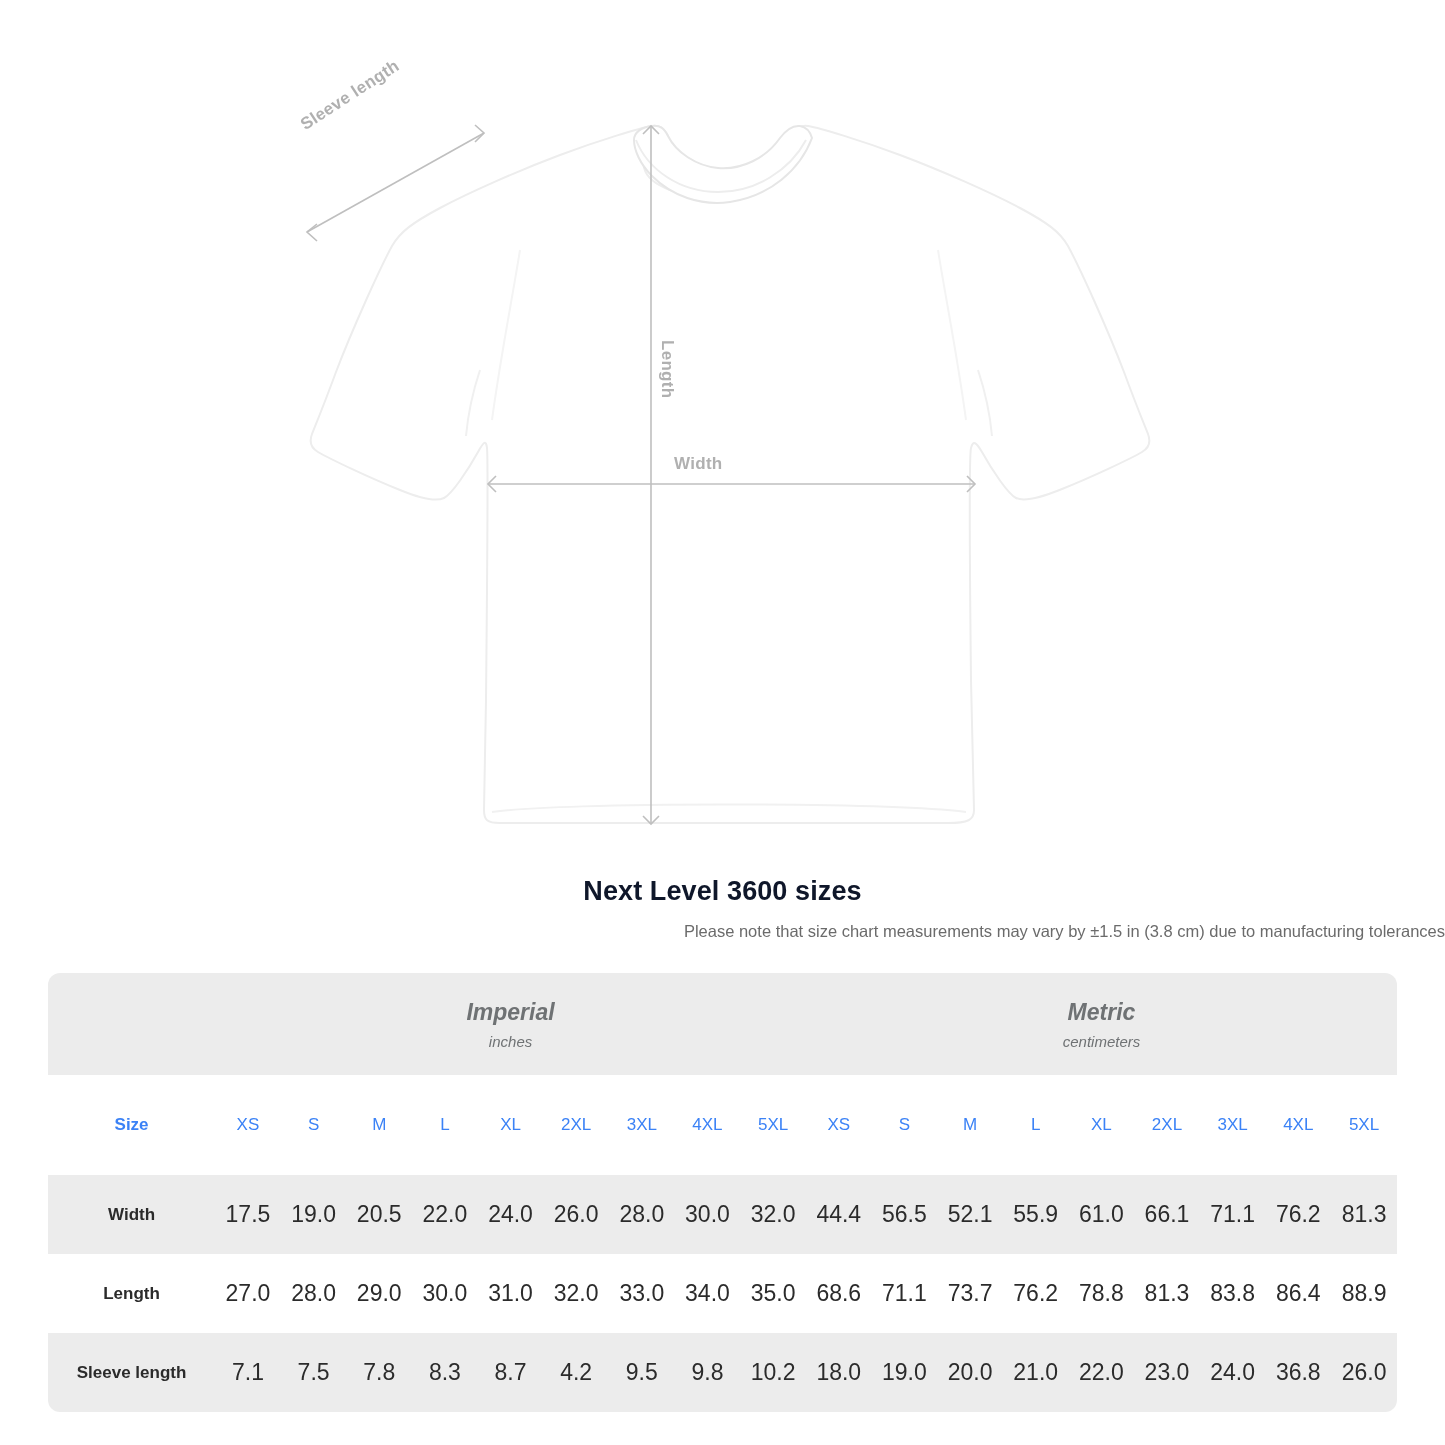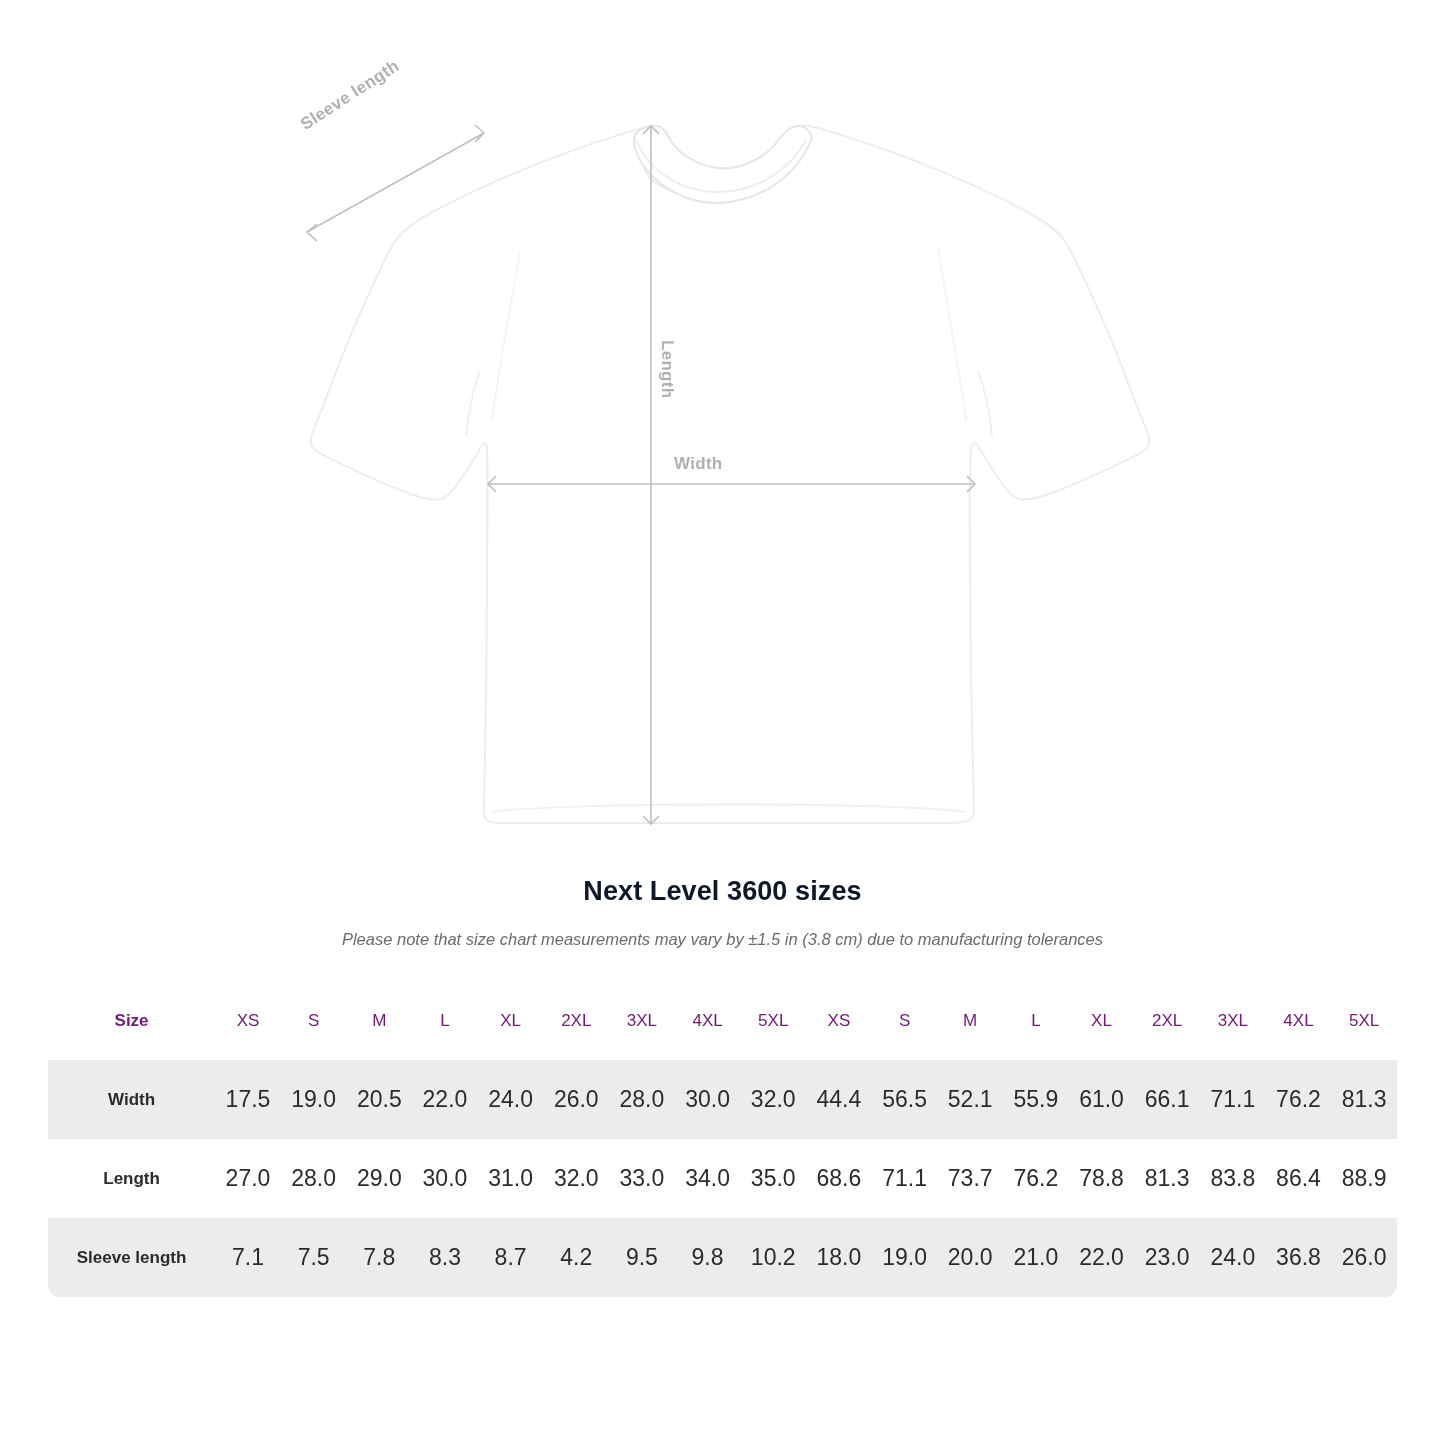--- a/index.html
+++ b/index.html
@@ -62,23 +62,23 @@
   }
   .chart-title {
     font-size: 27px;
     font-weight: bold;
     color: #0f172a;
     margin: 0;
     letter-spacing: 0.1px;
   }
   .chart-note {
     font-size: 16.5px;
-    font-style: italic;
     color: #6b6b6b;
-    margin-top: 23px;
+    margin-top: 15px;
+    text-align: right;
   }
 
   
   .table-wrap {
     margin: 32px 48px 0 48px;
   }
   table.size-table {
     border-collapse: collapse;
     width: 1349px;
     table-layout: fixed;
@@ -109,24 +109,24 @@
   }
   .sys-unit {
     font-size: 15px;
     font-style: italic;
     color: #6f7274;
     margin-top: 7px;
   }
 
   .row-size td {
     background: #ffffff;
-    height: 79px;
-    font-size: 17px;
-    font-weight: bold;
-    color: #701a75;
+    height: 100px;
+    font-size: 17px;
+    font-weight: bold;
+    color: #3b82f6;
   }
   .row-alt td {
     background: #ececec;
   }
   .row-white td {
     background: #ffffff;
   }
   .row-data td {
     height: 79px;
     font-size: 23px;
@@ -234,20 +234,31 @@
 </div>
 
 <div class="table-wrap">
   <table class="size-table">
     <colgroup>
       <col style="width:167px">
       <col span="18" style="width:65.6px">
     </colgroup>
     <tbody>
 
+      <tr class="sys-row">
+        <td class="blank corner-tl"></td>
+        <td class="sys-cell" colspan="9">
+          <div class="sys-name">Imperial</div>
+          <div class="sys-unit">inches</div>
+        </td>
+        <td class="sys-cell corner-tr" colspan="9">
+          <div class="sys-name">Metric</div>
+          <div class="sys-unit">centimeters</div>
+        </td>
+      </tr>
 
       <tr class="row-size">
         <td class="rowhead">Size</td>
         <td>XS</td>
         <td>S</td>
         <td>M</td>
         <td>L</td>
         <td>XL</td>
         <td>2XL</td>
         <td>3XL</td>

